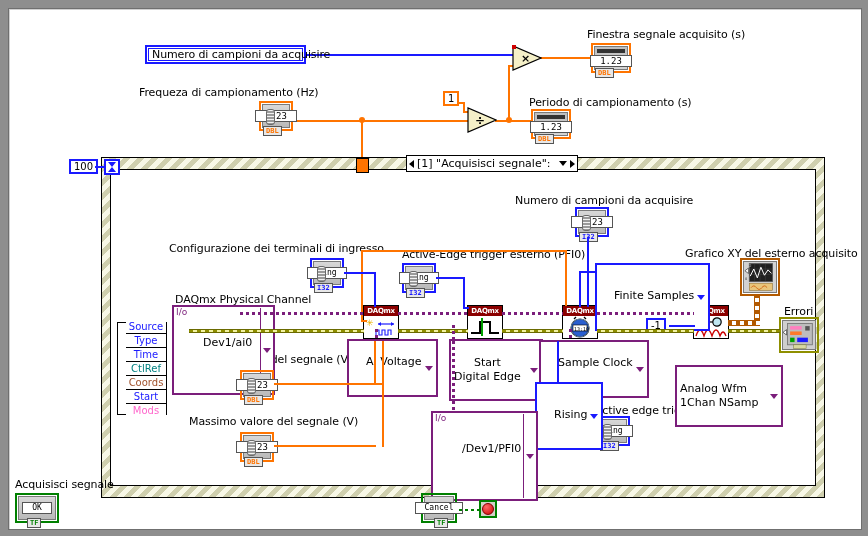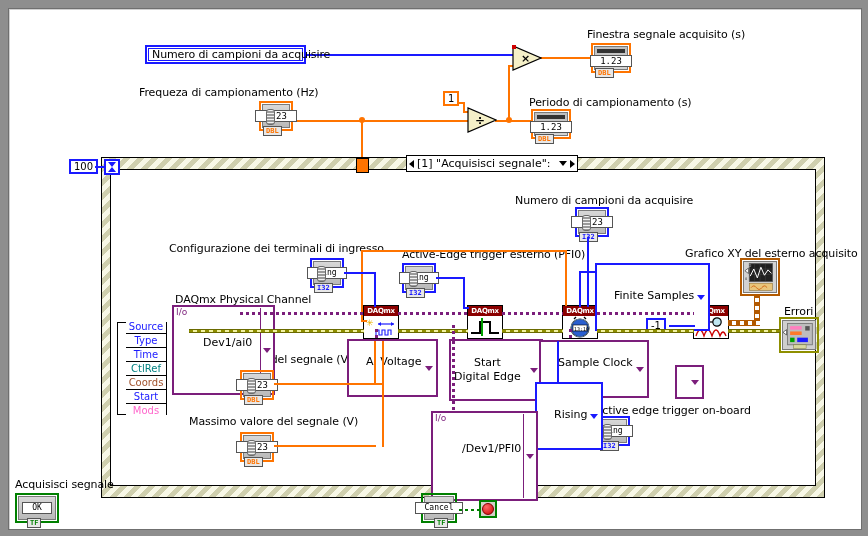--- a/index.html
+++ b/index.html
@@ -396,20 +396,22 @@
     <span>Finite Samples</span>
     <span class="arrow b"></span>
   </div>
 
   <div class="enumB" style="left:526px;top:373px;">
     <span>Rising</span>
     <span class="arrow b"></span>
   </div>
 
   <div class="enumP" style="left:666px;top:356px;padding-right:22px;line-height:14px;white-space:pre-line;">
+    <span>Analog Wfm
+1Chan NSamp</span>
     <span class="arrow p"></span>
   </div>
 
   <div class="ioconst" style="left:422px;top:402px;width:72px;">
     <span class="ioglyph">I/o</span>
     <span>/Dev1/PFI0</span>
     <span class="sep"></span>
     <span class="arrow p" style="right:2px;"></span>
   </div>
 

